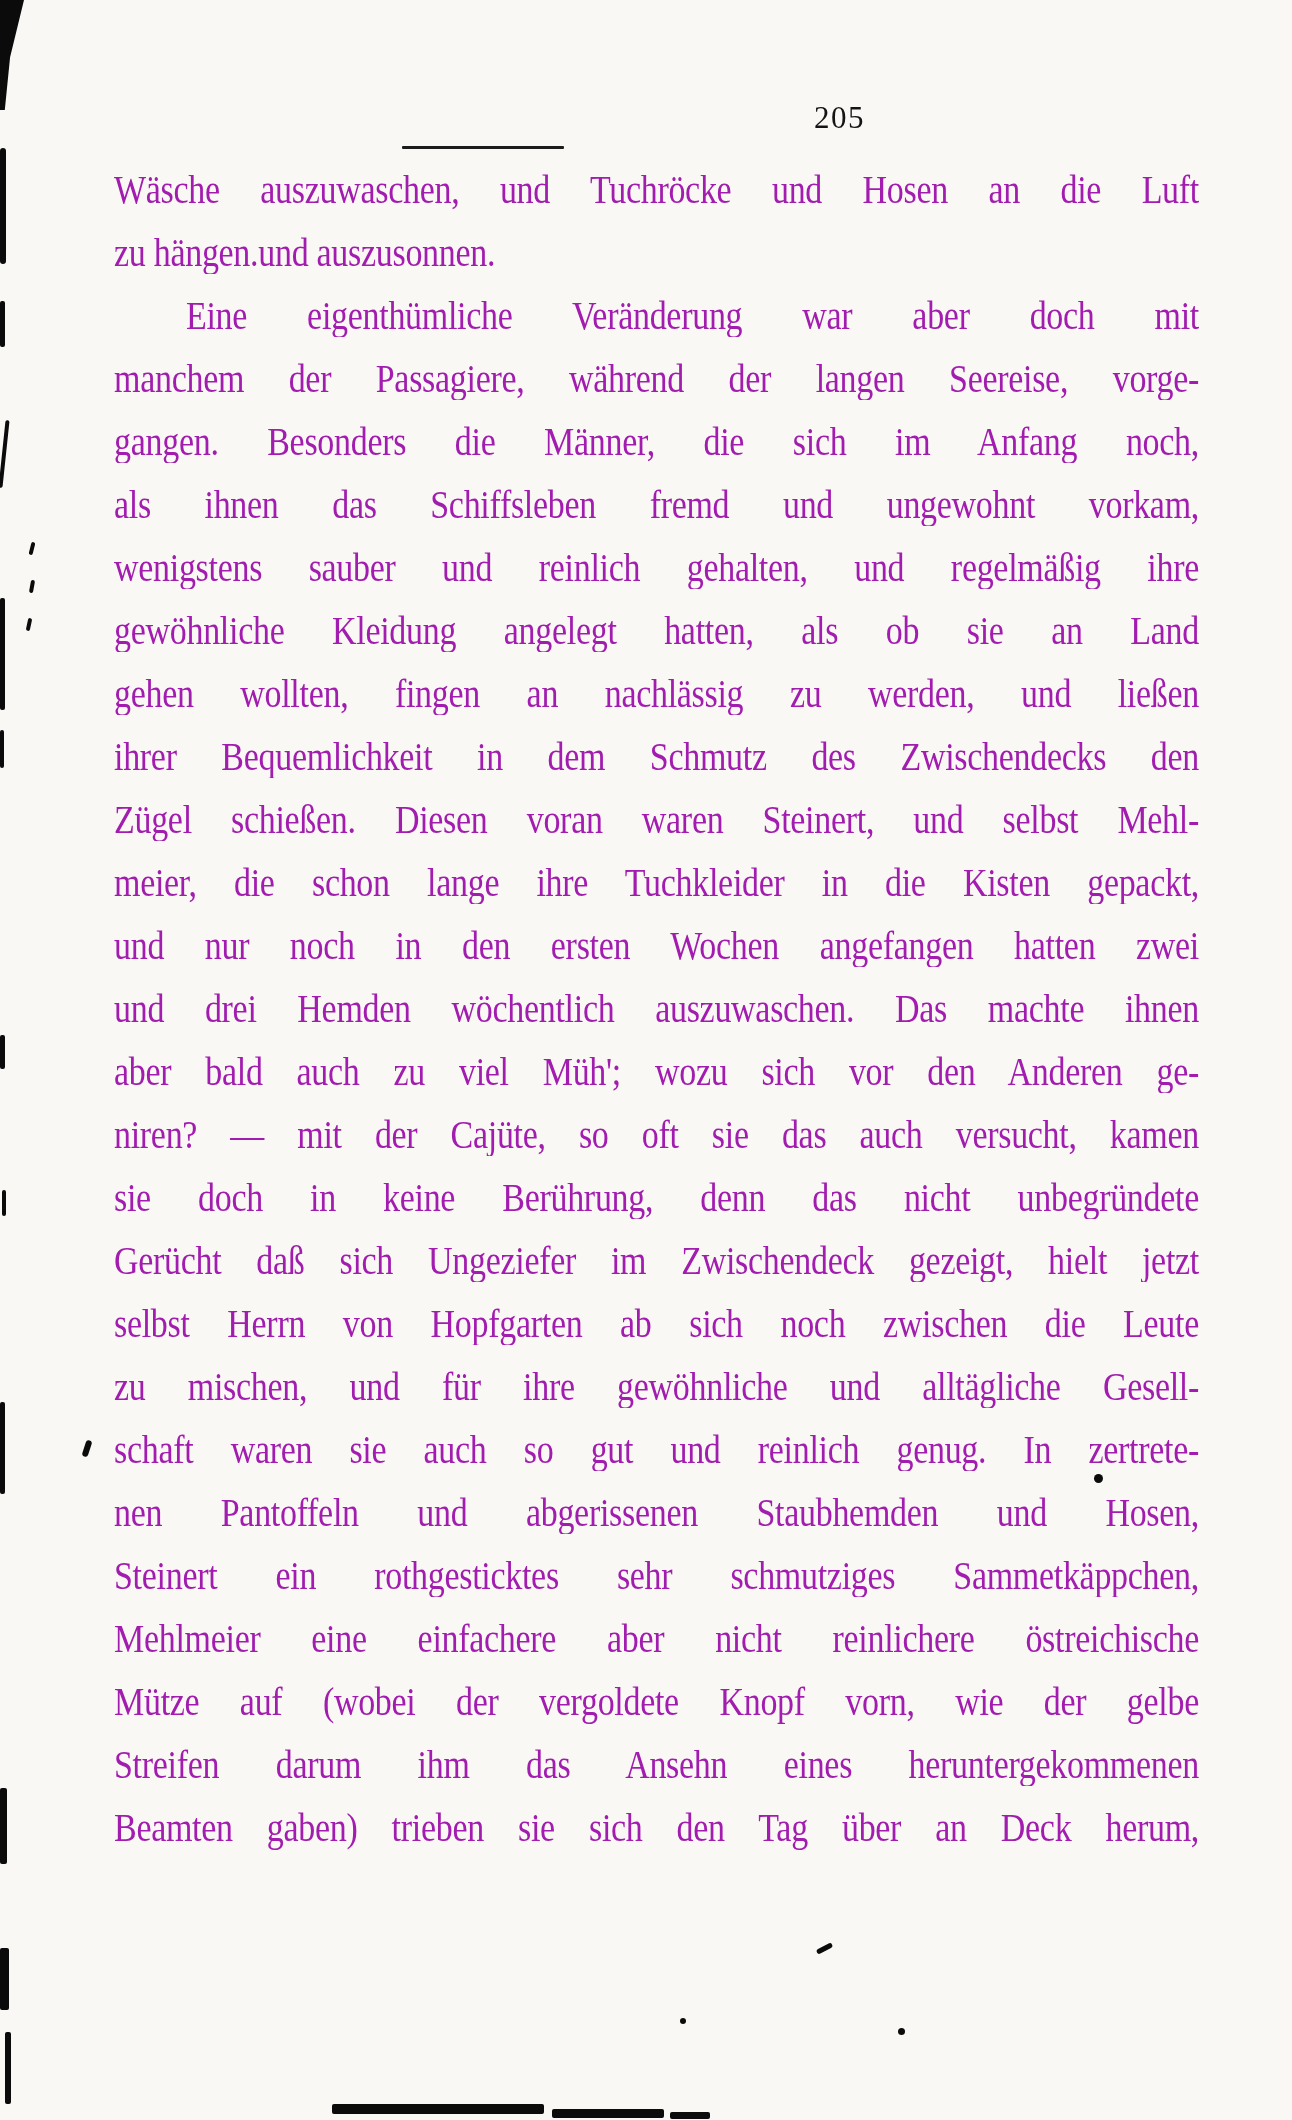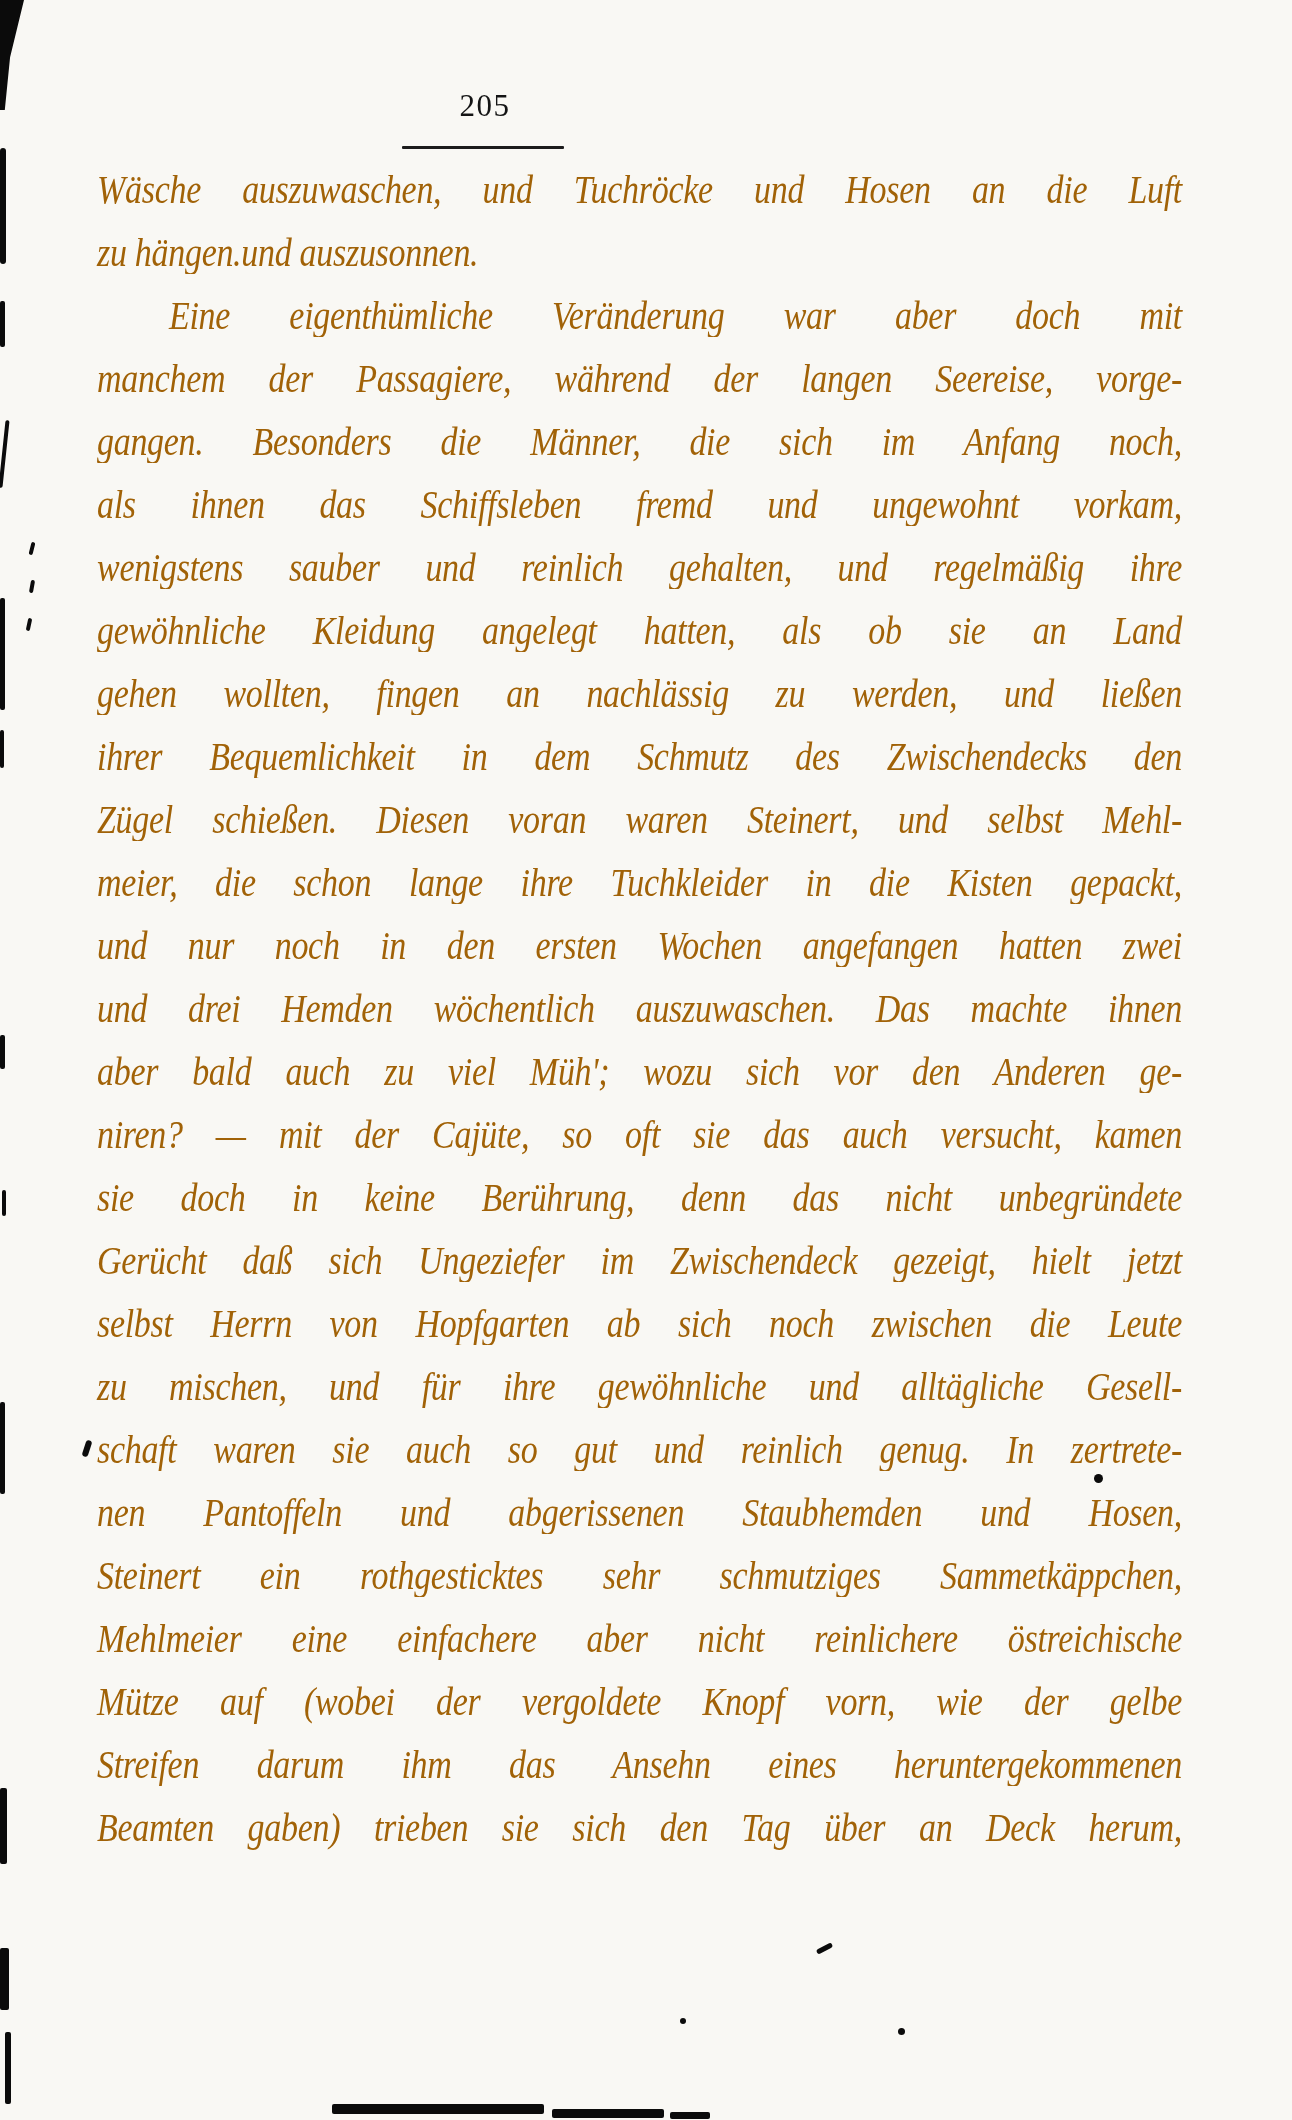--- a/index.html
+++ b/index.html
@@ -6,31 +6,31 @@
   .page{
     position:relative;
     width:1292px;height:2120px;
     background:#f9f8f4;
     overflow:hidden;
     font-family:"Liberation Serif","DejaVu Serif",serif;
     color:#1b1b1b;
   }
   
   .pagenum{
-    position:absolute;top:88px;left:105px;width:760px;
-    text-align:center;font-size:31px;letter-spacing:1.5px;color:#141414;
+    position:absolute;top:100px;left:105px;width:760px;
+    text-align:right;font-size:31px;letter-spacing:1.5px;color:#141414;
   }
   .rule{
     position:absolute;top:146px;left:402px;width:162px;height:3px;
     background:#1c1c1c;border-radius:1px;
   }
   
   .body{
-    position:absolute;left:97px;top:158px;width:1085px;
-    font-size:34px;letter-spacing:-0.3px;color:#a16207;font-style:italic;
+    position:absolute;left:114px;top:158px;width:1085px;
+    font-size:34px;letter-spacing:-0.3px;color:#a21caf;
   }
   .line{
     height:63px;line-height:63px;
     text-align:justify;
     text-align-last:justify;
     transform:scaleY(1.15);
     transform-origin:50% 50%;
     white-space:normal;
   }
   .line.nojustify{text-align:left;text-align-last:left;}

